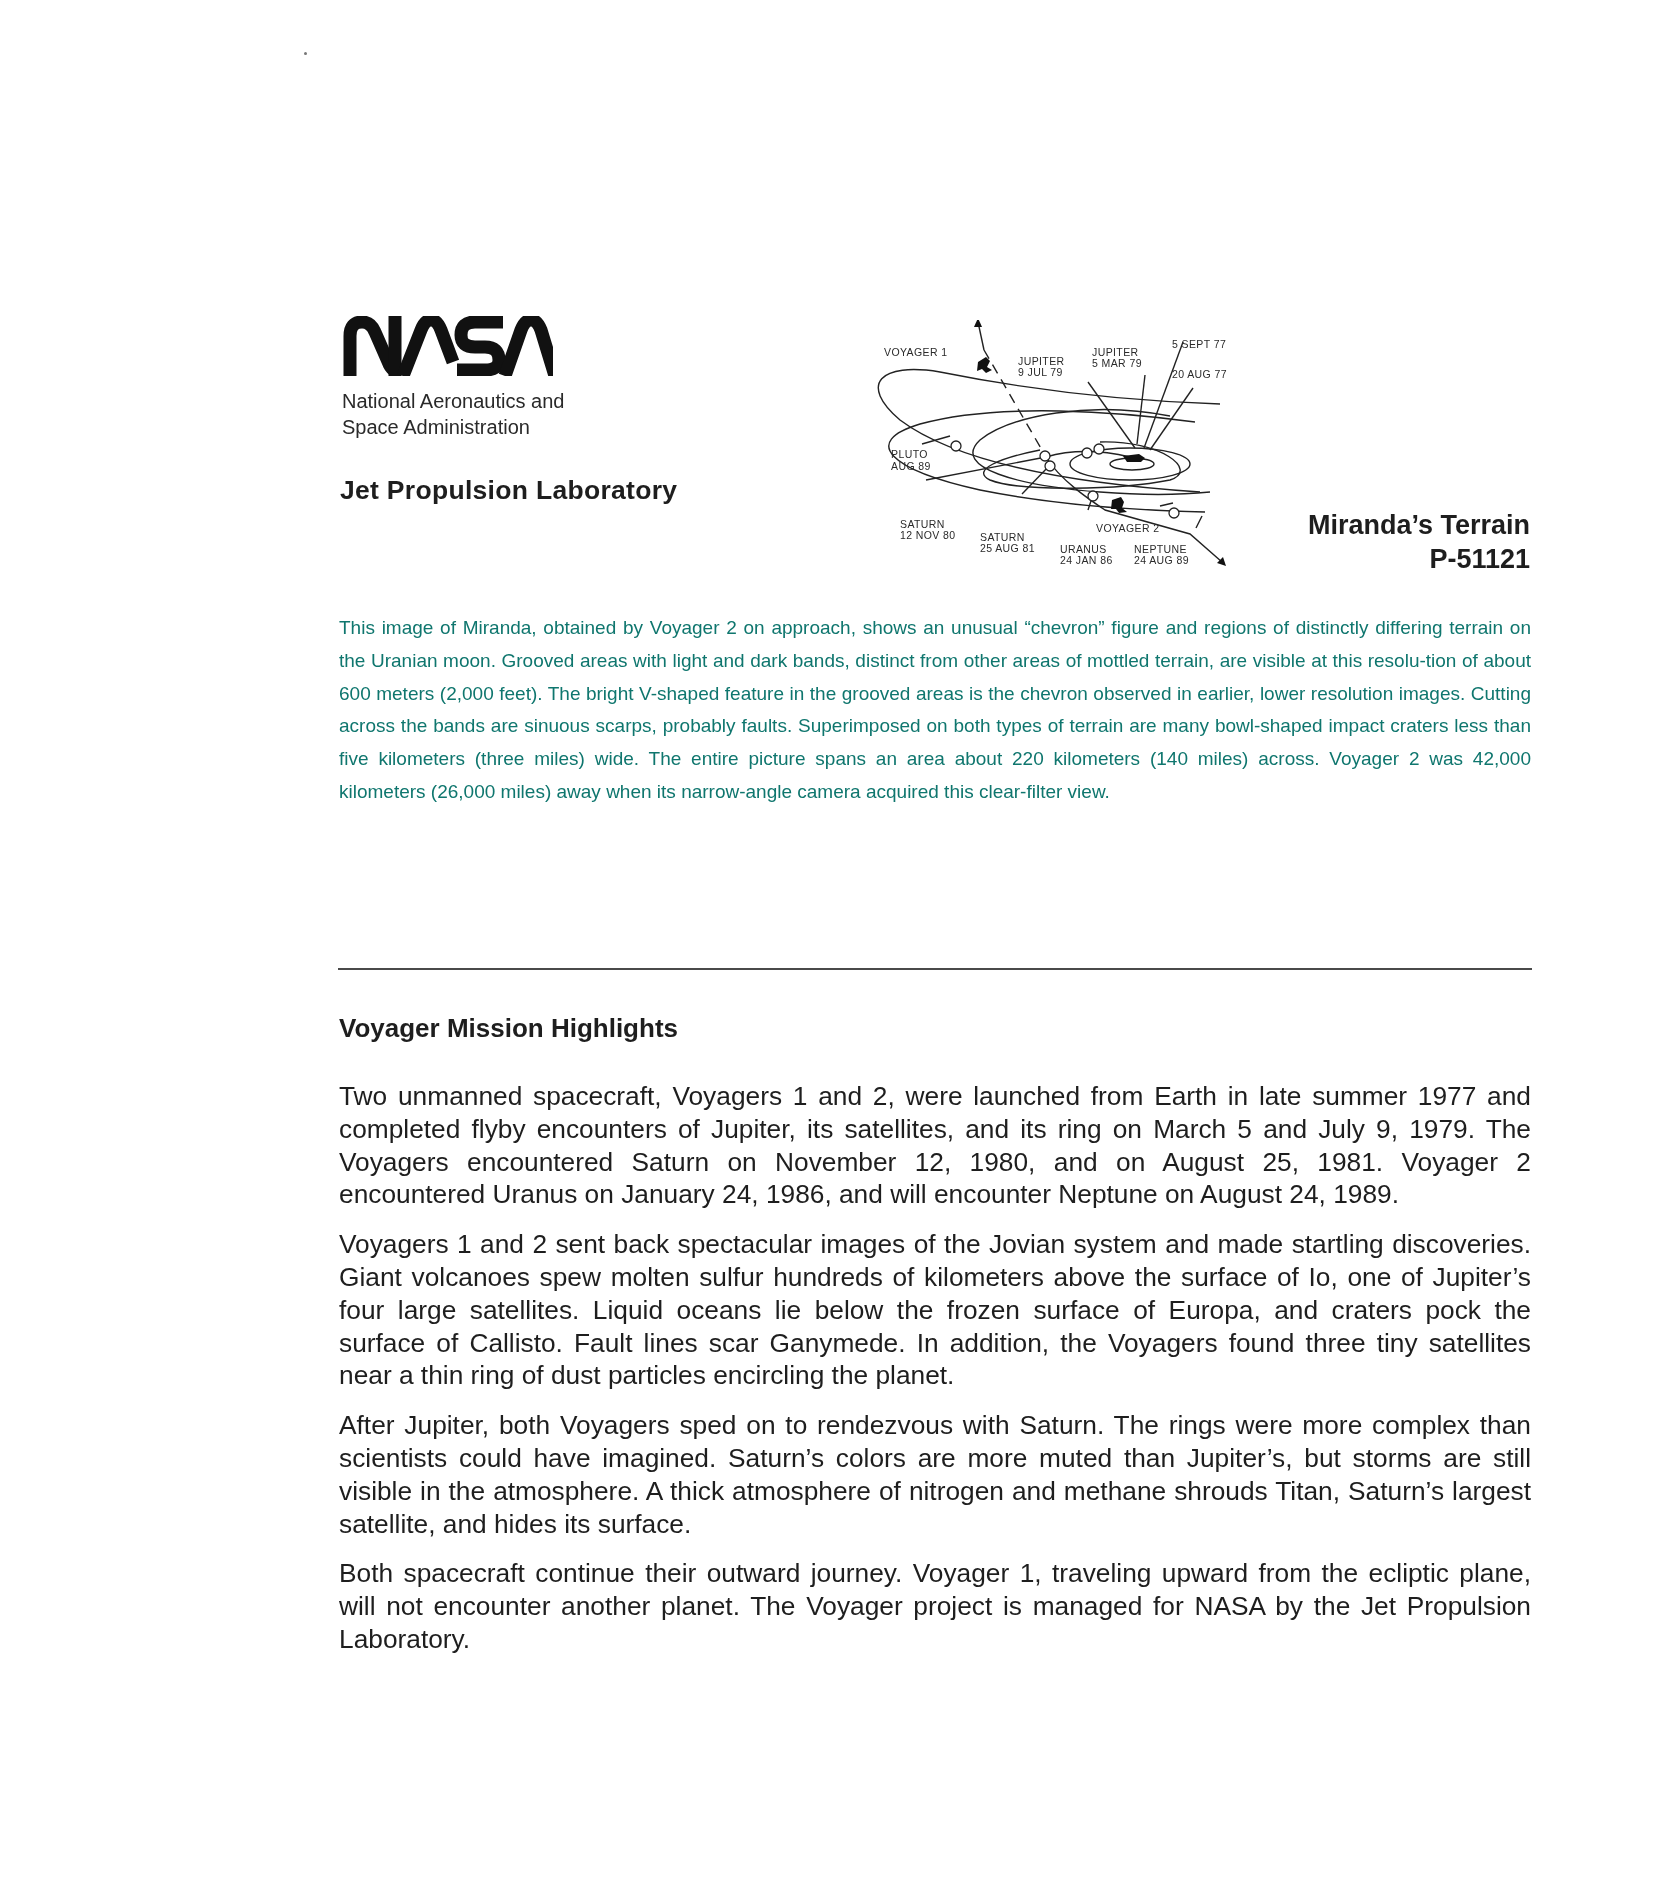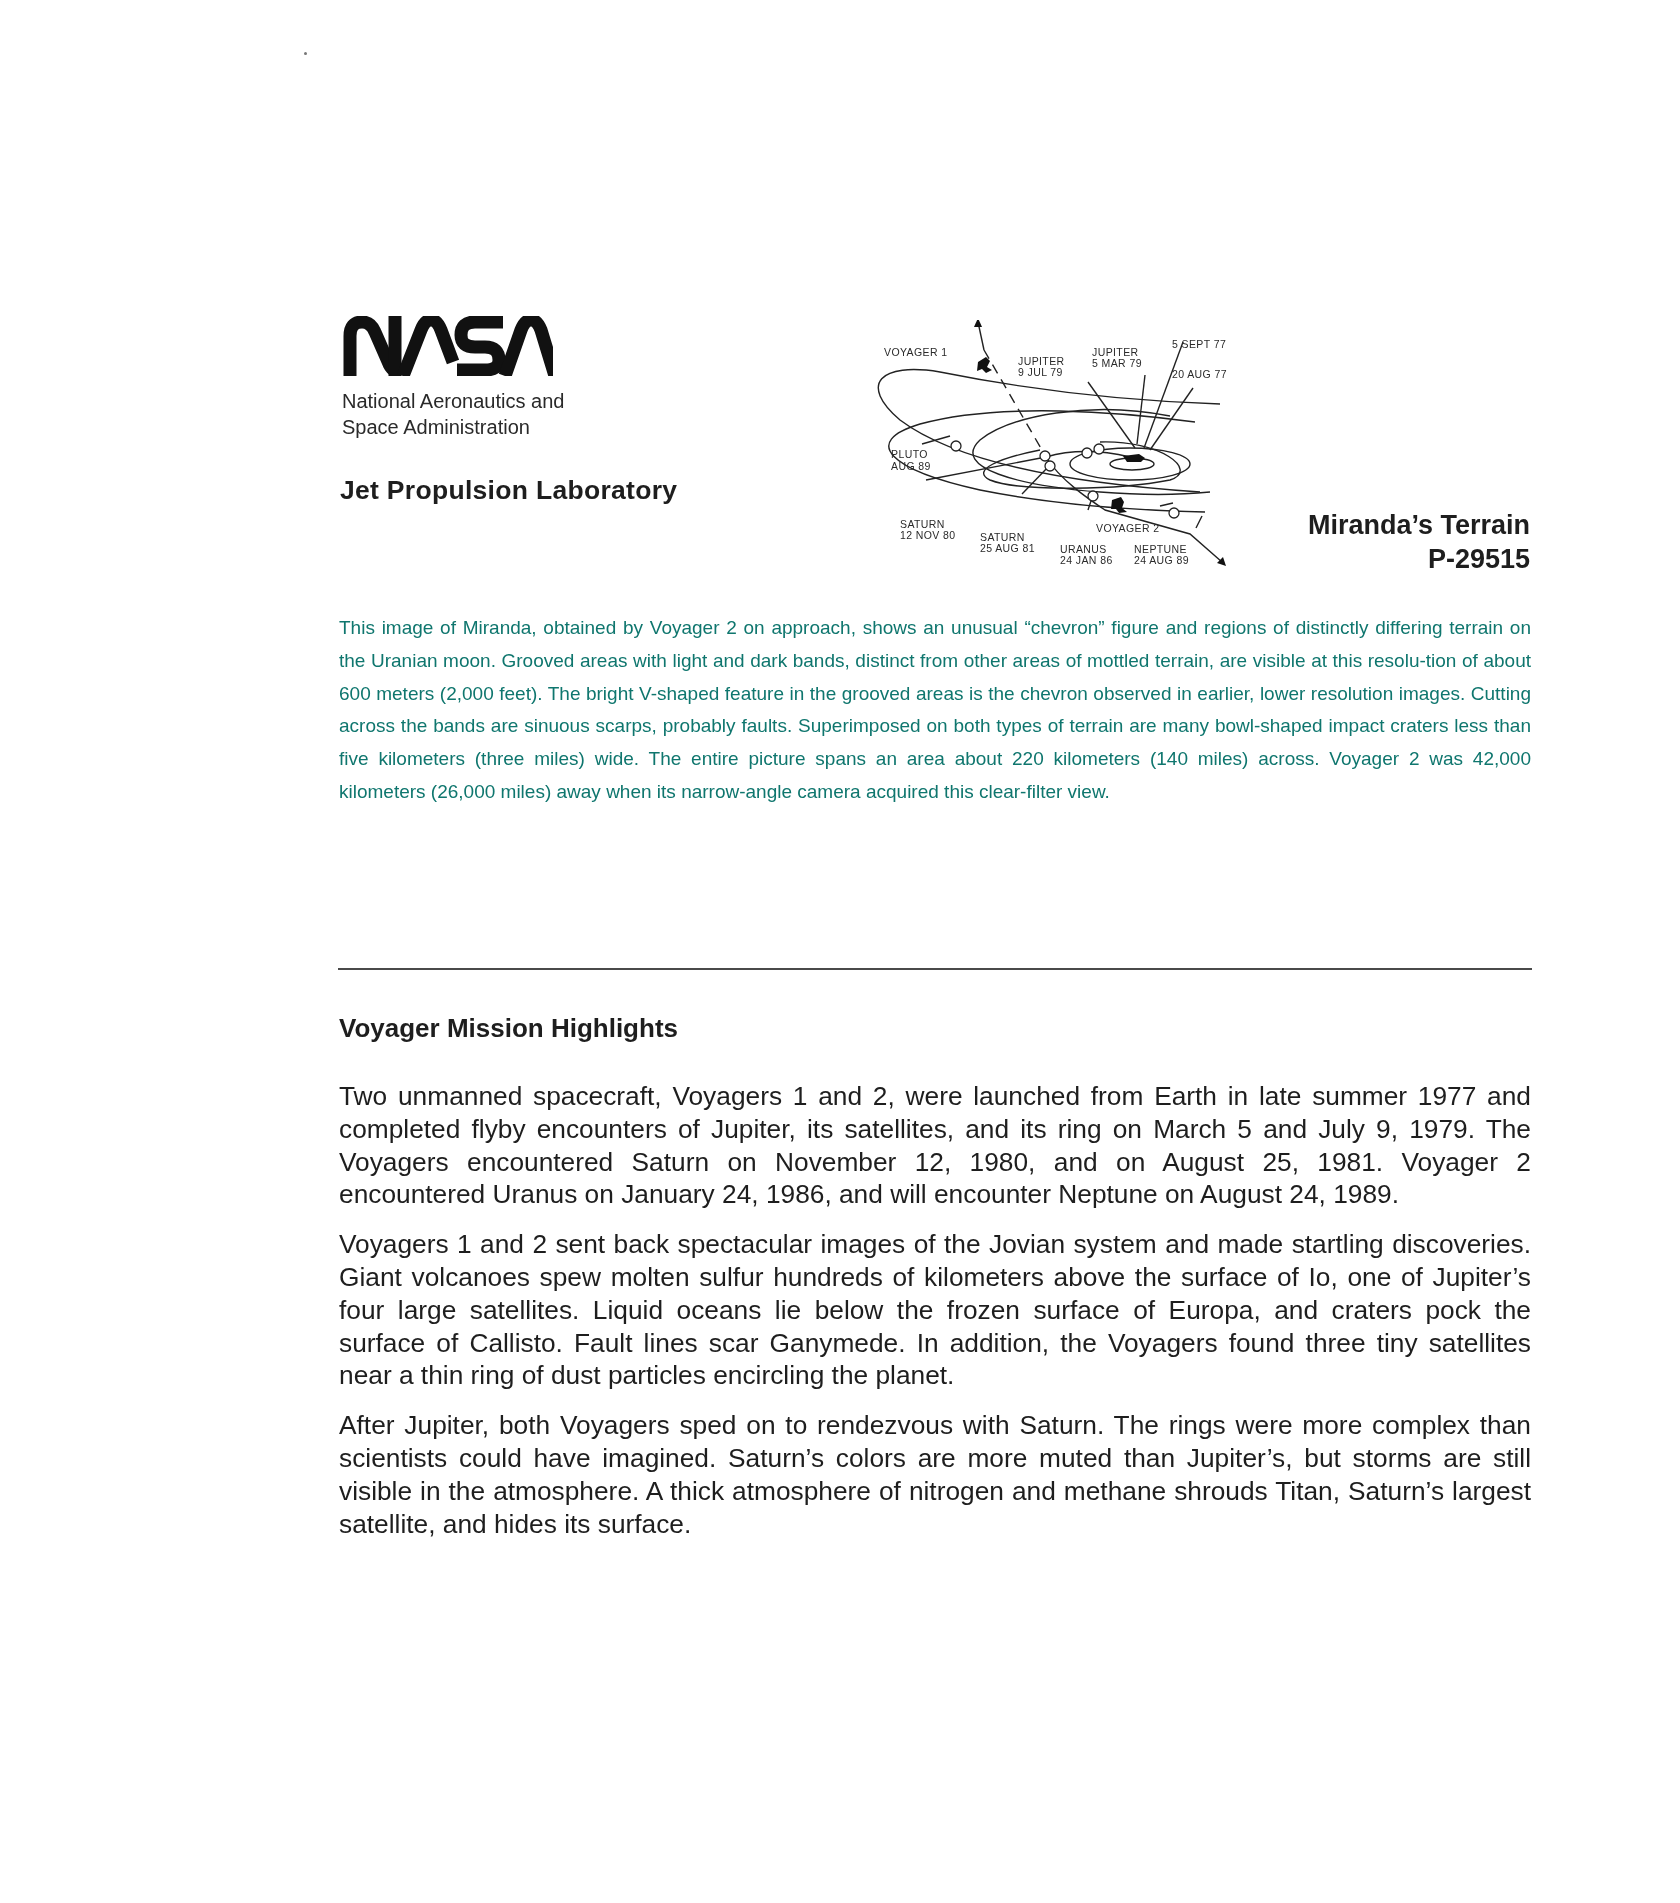--- a/index.html
+++ b/index.html
@@ -140,26 +140,27 @@
       <text x="200" y="233">URANUS</text>
       <text x="200" y="244">24 JAN 86</text>
       <text x="274" y="233">NEPTUNE</text>
       <text x="274" y="244">24 AUG 89</text>
     </g>
   </svg>
 </div>
 
 <div class="title-block">
   <div>Miranda’s Terrain</div>
-  <div>P-29515</div>
+  <div>P-51121</div>
 </div>
 
 <p class="body-text p1" style="margin:0;">This image of Miranda, obtained by Voyager 2 on approach, shows an unusual “chevron” figure and regions of distinctly differing terrain on the Uranian moon. Grooved areas with light and dark bands, distinct from other areas of mottled terrain, are visible at this resolu-tion of about 600 meters (2,000 feet). The bright V-shaped feature in the grooved areas is the chevron observed in earlier, lower resolution images. Cutting across the bands are sinuous scarps, probably faults. Superimposed on both types of terrain are many bowl-shaped impact craters less than five kilometers (three miles) wide. The entire picture spans an area about 220 kilometers (140 miles) across. Voyager 2 was 42,000 kilometers (26,000 miles) away when its narrow-angle camera acquired this clear-filter view.</p>
 
 <div class="rule"></div>
 
 <div class="section-heading">Voyager Mission Highlights</div>
 
 <div class="highlights">
   <p>Two unmanned spacecraft, Voyagers 1 and 2, were launched from Earth in late summer 1977 and completed flyby encounters of Jupiter, its satellites, and its ring on March 5 and July 9, 1979. The Voyagers encountered Saturn on November 12, 1980, and on August 25, 1981. Voyager 2 encountered Uranus on January 24, 1986, and will encounter Neptune on August 24, 1989.</p>
   <p>Voyagers 1 and 2 sent back spectacular images of the Jovian system and made startling discoveries. Giant volcanoes spew molten sulfur hundreds of kilometers above the surface of Io, one of Jupiter’s four large satellites. Liquid oceans lie below the frozen surface of Europa, and craters pock the surface of Callisto. Fault lines scar Ganymede. In addition, the Voyagers found three tiny satellites near a thin ring of dust particles encircling the planet.</p>
   <p>After Jupiter, both Voyagers sped on to rendezvous with Saturn. The rings were more complex than scientists could have imagined. Saturn’s colors are more muted than Jupiter’s, but storms are still visible in the atmosphere. A thick atmosphere of nitrogen and methane shrouds Titan, Saturn’s largest satellite, and hides its surface.</p>
+  <p>Both spacecraft continue their outward journey. Voyager 1, traveling upward from the ecliptic plane, will not encounter another planet. The Voyager project is managed for NASA by the Jet Propulsion Laboratory.</p>
 </div>
 
 </body></html>

